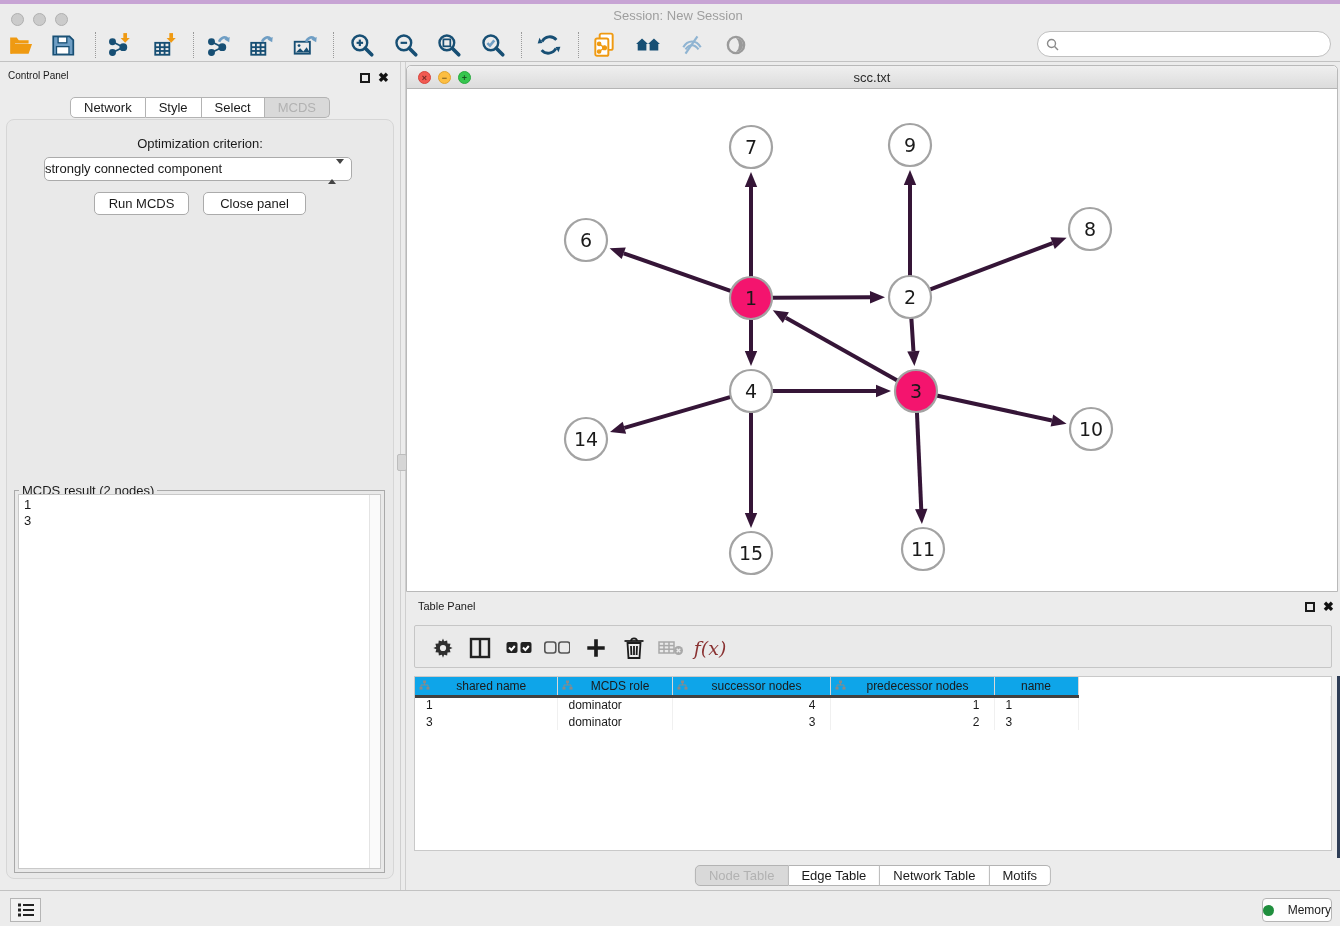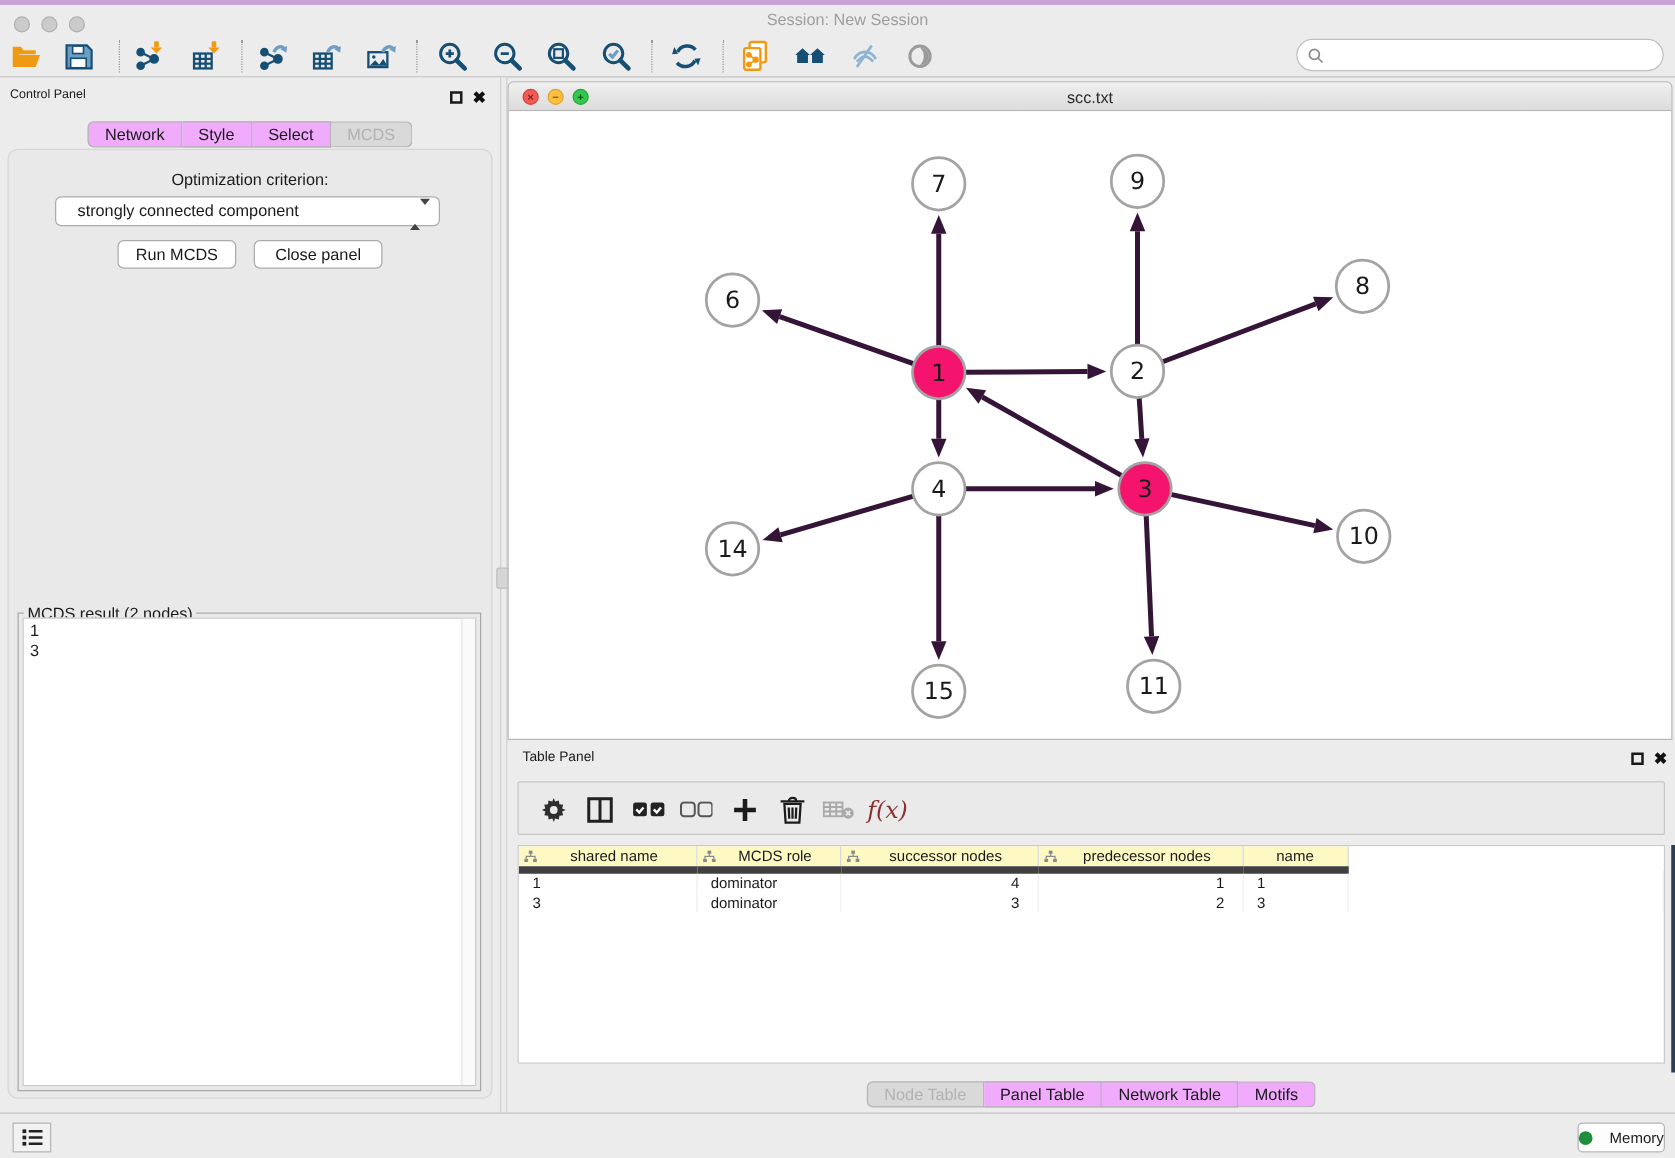--- a/index.html
+++ b/index.html
@@ -20,28 +20,28 @@
   #search-wrap { position:absolute; left:1037px; top:3px; width:294px; height:26px; background:#fff; border:1px solid #c0c0c0; border-radius:13px; display:flex; align-items:center; padding-left:8px; }
   #search-wrap input { border:none; outline:none; flex:1; height:20px; font-size:13px; background:transparent; margin-left:4px; font-family:"Liberation Sans",sans-serif; }
 
   
   #control-panel { left:0; top:62px; width:400px; height:828px; background:#ececec; }
   #cp-header { position:absolute; left:0; top:8px; width:100%; height:20px; }
   #cp-title { position:absolute; left:8px; top:0; font-size:10px; }
   .panel-float { position:absolute; width:10px; height:10px; border:2px solid #1a1a1a; top:3px; }
   .panel-close { position:absolute; top:0px; font-size:13px; font-weight:bold; color:#111; }
   .seg-group { display:flex; }
-  .seg { height:21px; line-height:19px; font-size:13px; text-align:center; background:#f0abfc; border:1px solid #b3b3b3; border-left:none; padding:0 13px; color:#1a1a1a; }
+  .seg { height:21px; line-height:19px; font-size:13px; text-align:center; background:#ffffff; border:1px solid #b3b3b3; border-left:none; padding:0 13px; color:#1a1a1a; }
   .seg:first-child { border-left:1px solid #b3b3b3; border-radius:5px 0 0 5px; }
   .seg:last-child { border-radius:0 5px 5px 0; }
   .seg.active { background:#d9d9d9; color:#b2b2b2; }
   #cp-tabs { position:absolute; top:35px; left:50%; transform:translateX(-50%); }
   #cp-box { position:absolute; left:6px; top:57px; width:388px; height:760px; background:#e9e9e9; border:1px solid #d6d6d6; border-radius:8px; }
   #opt-label { position:absolute; top:74px; width:100%; text-align:center; font-size:13px; }
-  #opt-select { position:absolute; left:44px; top:95px; width:308px; height:24px; background:#fff; border:1px solid #ababab; border-radius:5px; font-size:13px; line-height:22px; padding-left:17px; }
+  #opt-select { position:absolute; left:44px; top:95px; width:308px; height:24px; background:#fff; border:1px solid #ababab; border-radius:5px; font-size:13px; line-height:22px; padding-left:0; }
   #opt-select .steppers { position:absolute; right:7px; top:3px; }
   .tri-up { width:0; height:0; border-left:4px solid transparent; border-right:4px solid transparent; border-bottom:5px solid #444; margin-bottom:3px; }
   .tri-dn { width:0; height:0; border-left:4px solid transparent; border-right:4px solid transparent; border-top:5px solid #444; }
   .cp-btn { position:absolute; top:130px; height:23px; background:#fff; border:1px solid #ababab; border-radius:5px; font-size:13px; text-align:center; line-height:21px; }
   #mcds-fieldset { position:absolute; left:14px; top:428px; width:371px; height:383px; border:1px solid #a9a9a9; }
   #mcds-legend { position:absolute; left:4px; top:-8px; background:#e9e9e9; padding:0 3px; font-size:13px; }
   #mcds-text { position:absolute; left:3px; top:3px; right:3px; bottom:3px; background:#fff; border:1px solid #c9c9c9; font-size:13px; line-height:16px; padding:2px 0 0 5px; }
   #mcds-scroll { position:absolute; right:0; top:0; bottom:0; width:11px; background:#fafafa; border-left:1px solid #e4e4e4; }
 
   
@@ -56,21 +56,21 @@
   #graph-svg { position:absolute; left:0; top:23px; }
 
   
   #table-panel { left:406px; top:595px; width:934px; height:295px; background:#ececec; }
   #tp-title { position:absolute; left:12px; top:5px; font-size:11px; }
   #tp-toolbar { position:absolute; left:8px; top:30px; width:918px; height:43px; background:#eaeaea; border:1px solid #c6c6c6; border-radius:2px; }
   .tp-icon { position:absolute; top:7px; width:30px; height:30px; display:flex; align-items:center; justify-content:center; }
   .fx { font-family:"DejaVu Serif", serif; font-style:italic; font-size:19px; color:#7f1d1d; }
   #node-table-wrap { position:absolute; left:8px; top:81px; width:918px; height:175px; background:#fff; border:1px solid #c9c9c9; overflow:hidden; }
   table#node-table { border-collapse:collapse; font-size:12px; table-layout:fixed; width:100%; }
-  #node-table th { height:19px; background:#fef9c3; border-bottom:6px solid #404040; border-right:1px solid #d8d8d8; font-weight:normal; font-size:12px; padding:0 4px; overflow:hidden; white-space:nowrap; }
+  #node-table th { height:19px; background:#0ea5e9; border-bottom:3px solid #404040; border-right:1px solid #d8d8d8; font-weight:normal; font-size:12px; padding:0 4px; overflow:hidden; white-space:nowrap; }
   #node-table th .th-inner { display:flex; align-items:center; }
   #node-table th .th-label { flex:1; text-align:center; }
   #node-table td { height:17px; padding:0 4px; border-right:1px solid #f0f0f0; overflow:hidden; white-space:nowrap; }
   #node-table td.al { text-align:left; padding-left:11px; }
   #node-table td.ar { text-align:right; padding-right:14px; }
   #bottom-tabs { position:absolute; left:50%; transform:translateX(-50%); top:270px; }
   #right-edge { left:1337px; top:676px; width:3px; height:182px; background:#2e3d56; }
 
   
   #status-bar { left:0; top:890px; width:1340px; height:36px; background:#ececec; border-top:1px solid #c2c2c2; }
@@ -517,21 +517,21 @@
             <td class="ar">3</td>
             <td class="ar">2</td>
             <td class="al">3</td>
             <td></td>
           </tr>
         </tbody>
     </table>
   </div>
   <div id="bottom-tabs" class="seg-group">
       <div class="seg active">Node Table</div>
-      <div class="seg">Panel Table</div>
+      <div class="seg">Edge Table</div>
       <div class="seg">Network Table</div>
       <div class="seg">Motifs</div>
     </div>
 </div>
 <div id="right-edge" class="abs"></div>
 
 <div id="status-bar" class="abs">
   <div id="list-btn">
     <svg width="18" height="16" viewBox="0 0 18 16">
       <g fill="#222">

